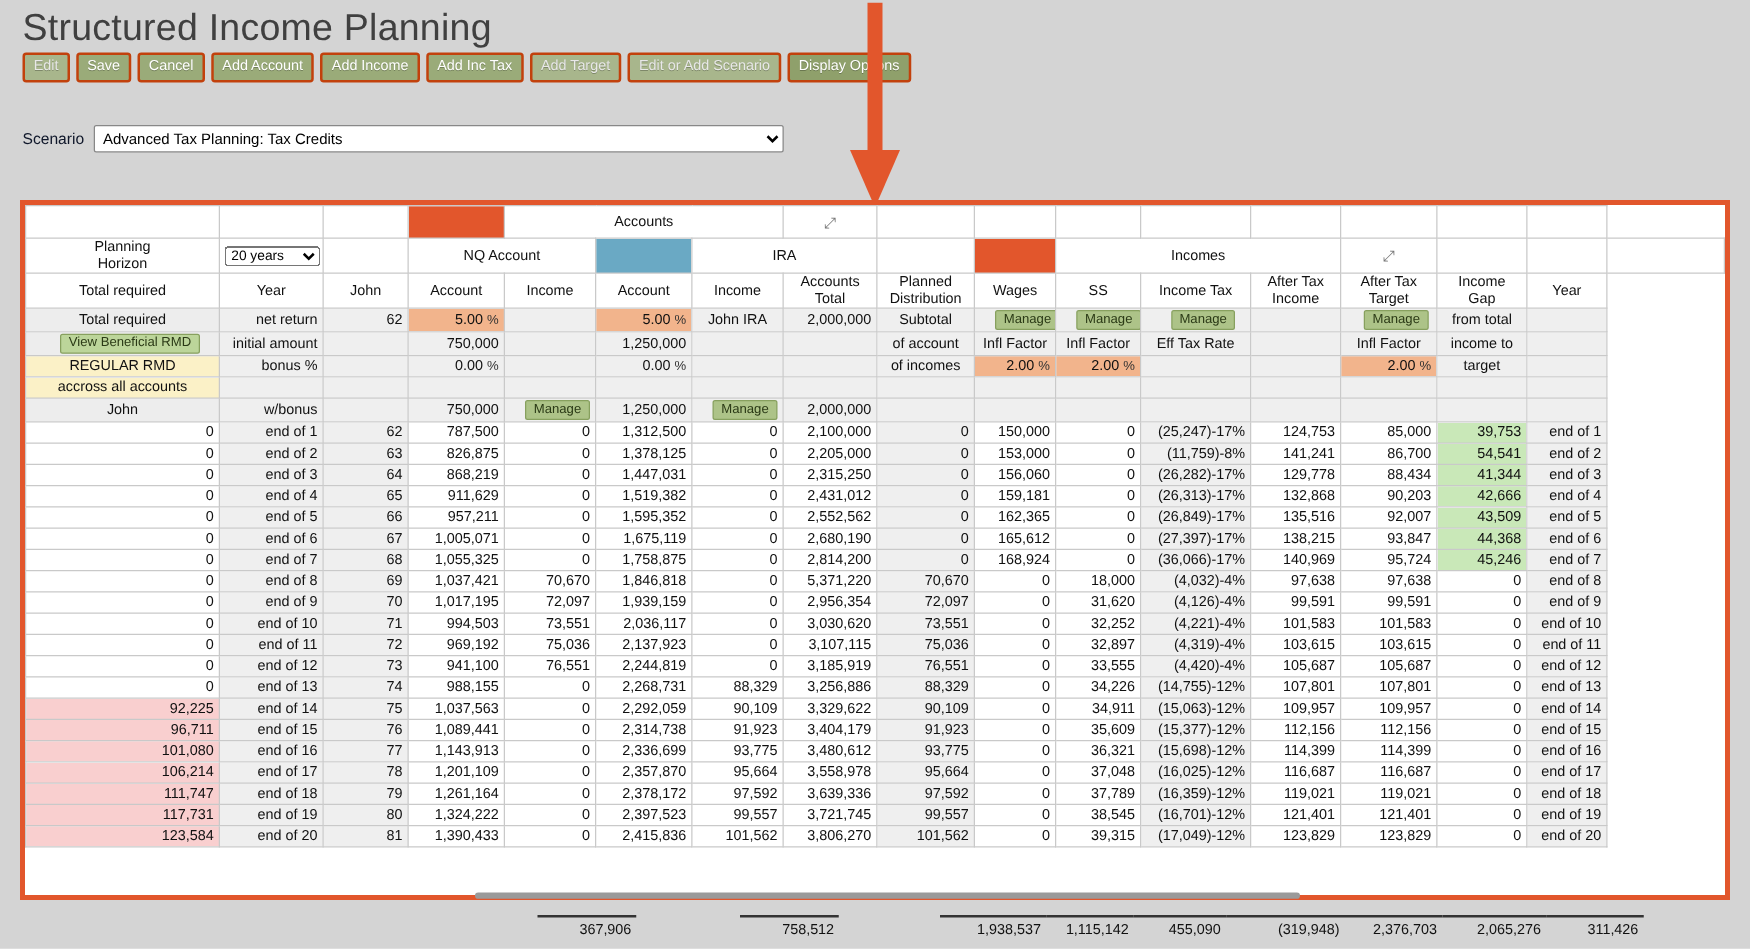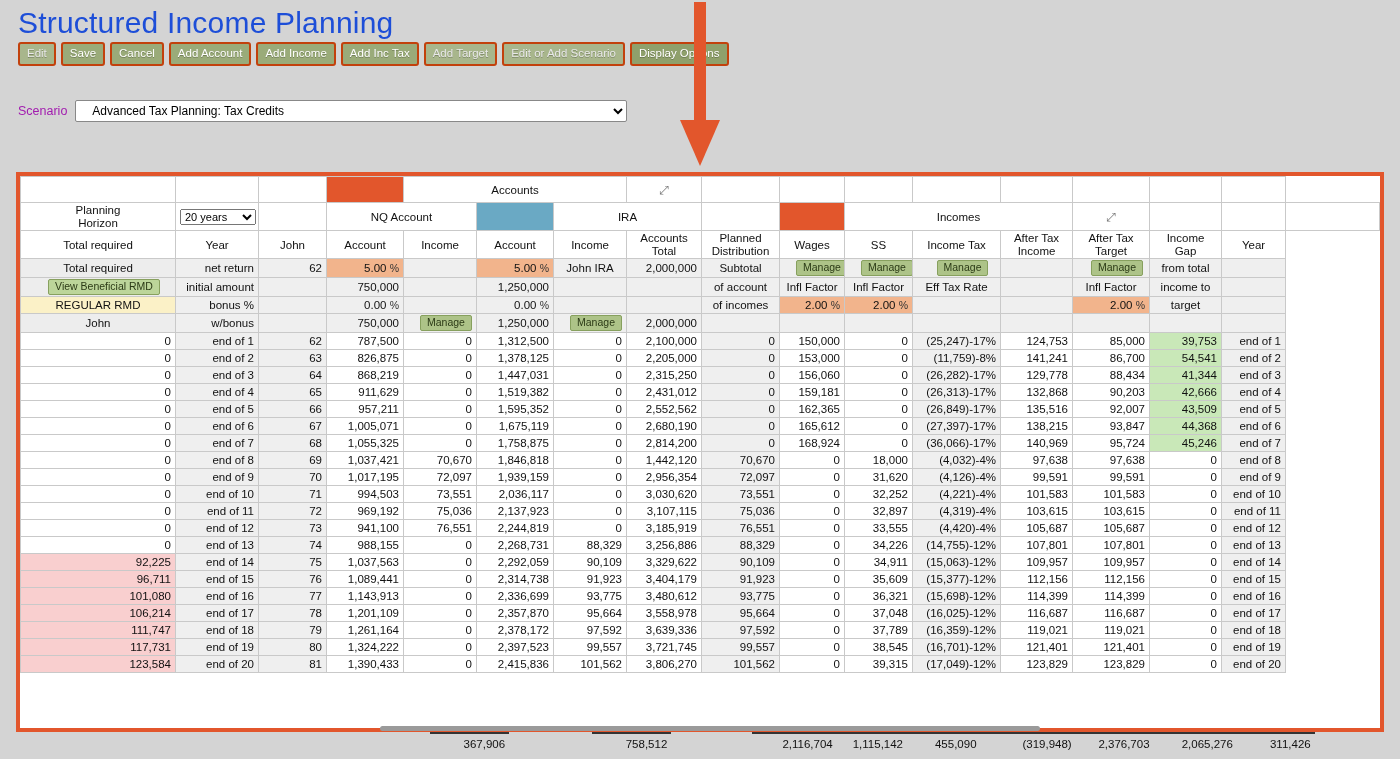--- a/index.html
+++ b/index.html
@@ -10,21 +10,21 @@
     font-family:"Liberation Sans", sans-serif;
     font-size:12px;
     color:#111;
     overflow:hidden;
     position:relative;
   }
   
   #app-title {
     font-size:30px;
     padding:6px 0 2px 18px;
-    color:#1d4ed8;
+    color:#404040;
     letter-spacing:0.2px;
   }
   #toolbar { padding:0 0 0 18px; display:flex; gap:5px; align-items:center; }
   .tb-btn {
     font-family:"Liberation Sans", sans-serif;
     font-size:11.5px;
     color:#fff;
     background:#9aab79;
     border:2px solid #c2410c;
     border-radius:3px;
@@ -33,41 +33,41 @@
     line-height:1.1;
     text-shadow:0 1px 0 rgba(0,0,0,.25);
   }
   .tb-btn.dim { color:#e8e8e8; background:#a8b68c; }
   .tb-btn.strong { background:#8fa06b; }
   #scenario-row {
     margin-top:34px;
     padding-left:18px;
     display:flex; align-items:center; gap:8px;
   }
-  #scenario-label { font-size:12.5px; color:#a21caf; }
+  #scenario-label { font-size:12.5px; color:#0f172a; }
   #scenario-select {
     width:552px; height:22px;
     font-family:"Liberation Sans", sans-serif;
     font-size:12px;
     background:#fff;
     border:1px solid #888;
     border-radius:2px;
-    padding-left:12px;
+    padding-left:2px;
   }
   
   #arrow {
     position:absolute;
     left:678px; top:2px;
     width:44px; height:166px;
     pointer-events:none;
   }
   
   #grid-panel {
     position:absolute;
-    left:16px; top:172px;
+    left:16px; top:160px;
     width:1368px; height:560px;
     border:4px solid #e2562c;
     background:#fff;
   }
   table.grid { border-collapse:collapse; width:100%; table-layout:fixed; }
   table.grid td, table.grid th {
     border:1px solid #c9c9c9;
     font-size:11.5px;
     font-weight:normal;
     padding:1px 4px;
@@ -299,20 +299,38 @@
       <td class="shade"></td>
       <td class="shade"></td>
       <td class="num orangecell">
         <span>2.00</span>
         <span class="unit">%</span>
       </td>
       <td class="ctr shade">target</td>
       <td class="shade"></td>
     </tr>
 
+    <tr>
+      <td class="ctr grey" style="background:#fbf1c7;">accross all accounts</td>
+      <td class="num shade"></td>
+      <td class="shade"></td>
+      <td class="shade"></td>
+      <td class="shade"></td>
+      <td class="shade"></td>
+      <td class="shade"></td>
+      <td class="shade"></td>
+      <td class="shade"></td>
+      <td class="shade"></td>
+      <td class="shade"></td>
+      <td class="shade"></td>
+      <td class="shade"></td>
+      <td class="shade"></td>
+      <td class="shade"></td>
+      <td class="shade"></td>
+    </tr>
 
     <tr>
       <td class="ctr grey">John</td>
       <td class="num shade">w/bonus</td>
       <td class="shade"></td>
       <td class="num shade">750,000</td>
       <td class="ctr shade"><span class="mini-btn">Manage</span></td>
       <td class="num shade">1,250,000</td>
       <td class="ctr shade"><span class="mini-btn">Manage</span></td>
       <td class="num shade">2,000,000</td>
@@ -456,21 +474,21 @@
           <td class="num shade">end of 7</td>
         </tr>
         <tr>
           <td class="num white">0</td>
           <td class="num shade">end of 8</td>
           <td class="num shade">69</td>
           <td class="num white">1,037,421</td>
           <td class="num white">70,670</td>
           <td class="num white">1,846,818</td>
           <td class="num white">0</td>
-          <td class="num white">1,442,120</td>
+          <td class="num white">5,371,220</td>
           <td class="num shade">70,670</td>
           <td class="num white">0</td>
           <td class="num white">18,000</td>
           <td class="num shade">(4,032)-4%</td>
           <td class="num white">97,638</td>
           <td class="num white">97,638</td>
           <td class="num white">0</td>
           <td class="num shade">end of 8</td>
         </tr>
         <tr>
@@ -717,21 +735,21 @@
     <tbody>
         <tr>
       <td></td>
       <td></td>
       <td></td>
       <td></td>
       <td class="footline">367,906</td>
       <td></td>
       <td class="footline">758,512</td>
       <td></td>
-      <td class="footline">2,116,704</td>
+      <td class="footline">1,938,537</td>
       <td class="footline">1,115,142</td>
       <td class="footline">455,090</td>
       <td class="footline">(319,948)</td>
       <td class="footline">2,376,703</td>
       <td class="footline">2,065,276</td>
       <td class="footline">311,426</td>
       <td></td>
     </tr>
   </tbody>
     </table>

